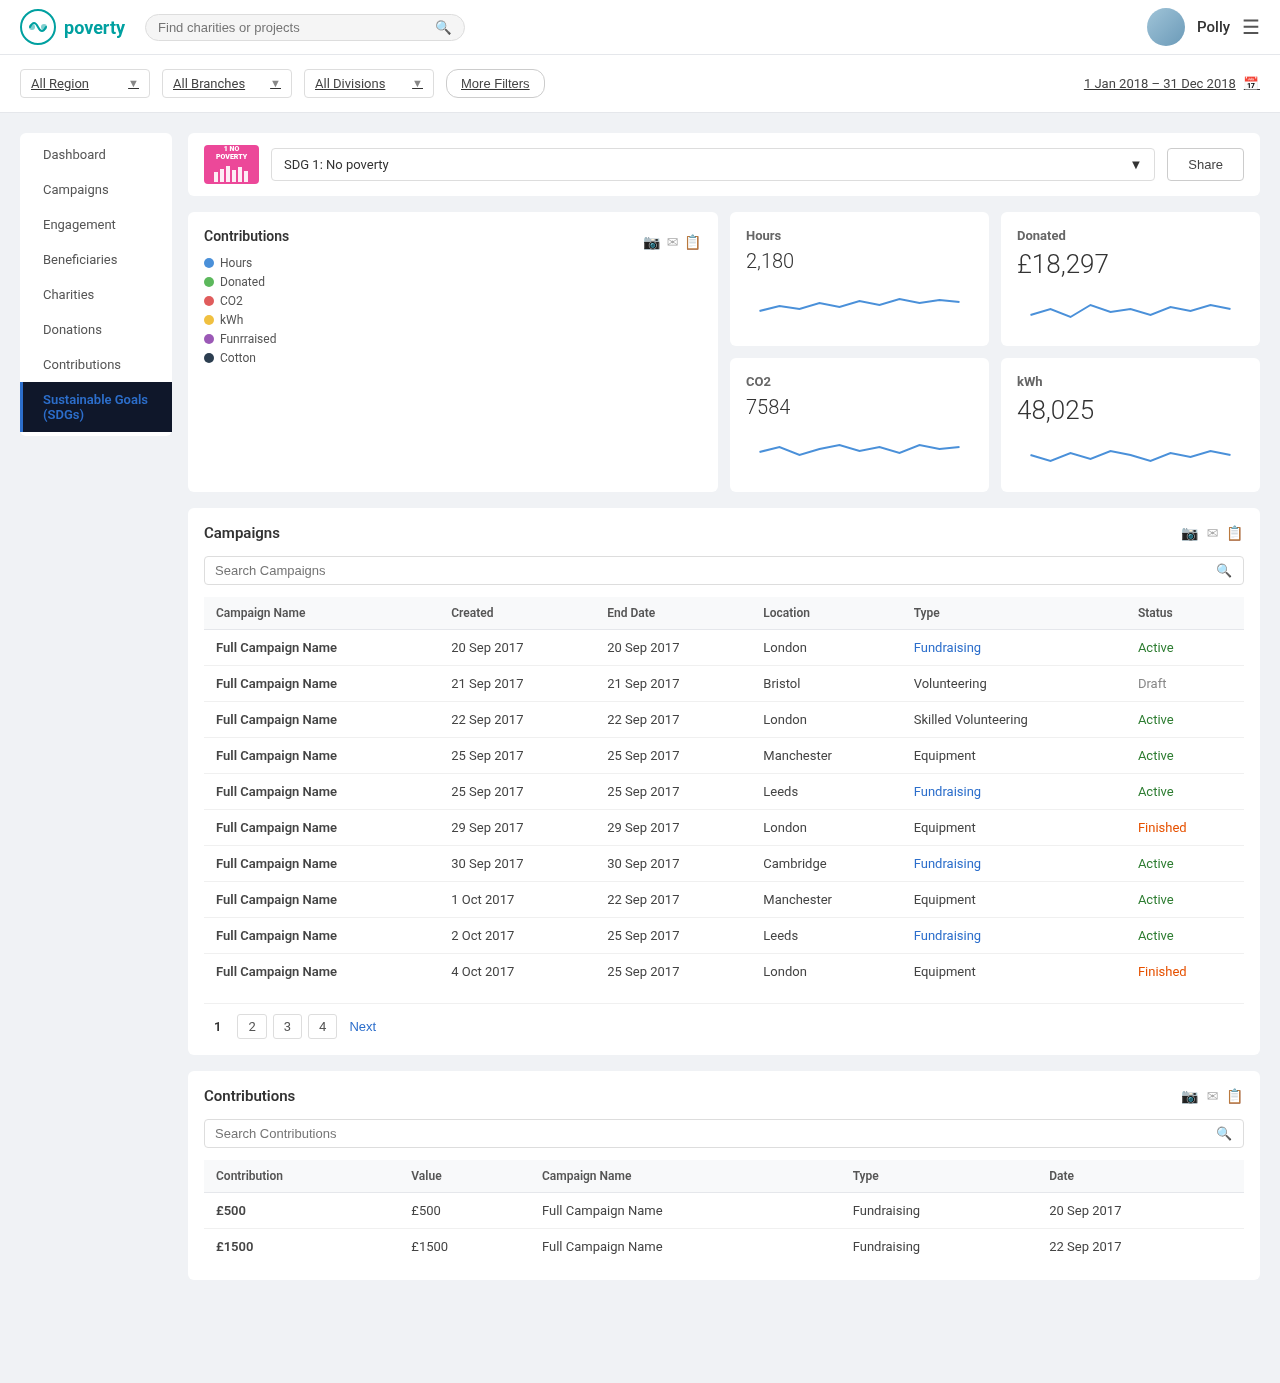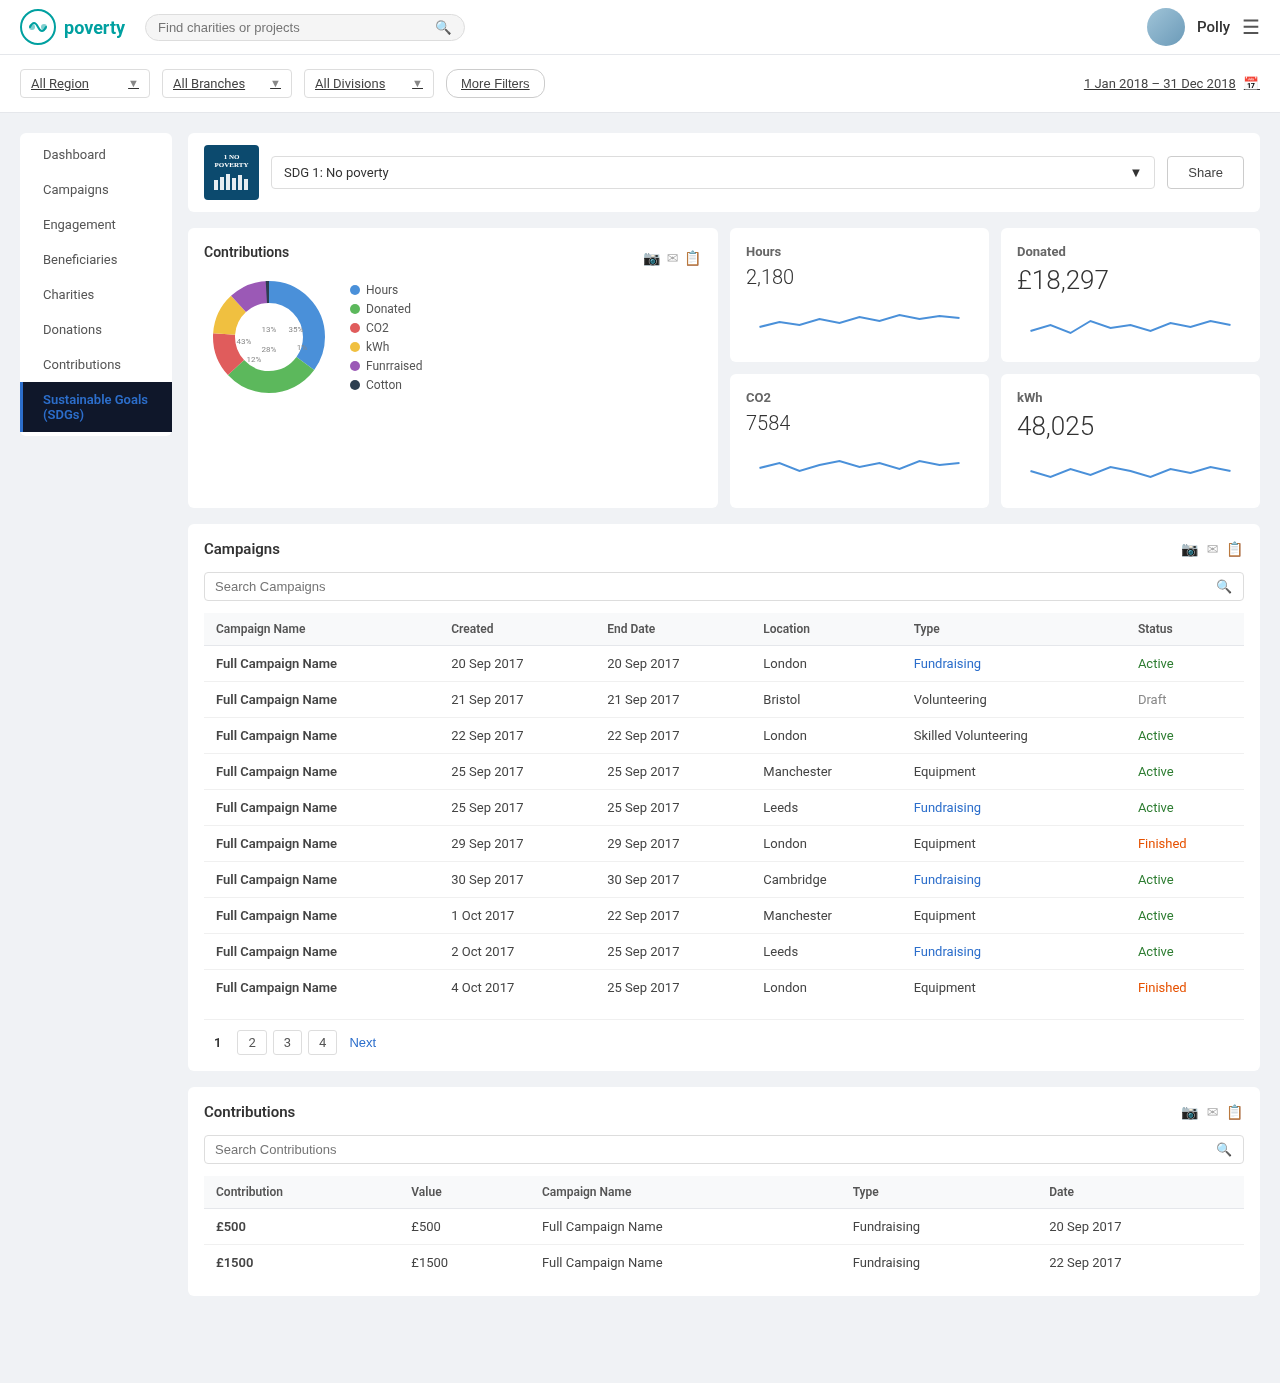--- a/index.html
+++ b/index.html
@@ -31,21 +31,21 @@
     .main-layout { display: flex; padding: 20px; gap: 16px; }
     .sidebar { background: #fff; border-radius: 6px; width: 152px; flex-shrink: 0; padding: 4px 0; height: fit-content; }
     .sidebar-item { padding: 10px 20px; cursor: pointer; font-size: 13px; color: #555; border-left: 3px solid transparent; }
     .sidebar-item.active { border-left: 3px solid #2c6ecb; font-weight: 600; color: #2c6ecb; background: #0f172a; }
 
     
     .content { flex: 1; display: flex; flex-direction: column; gap: 16px; }
 
     
     .sdg-bar { background: #fff; border-radius: 6px; padding: 12px 16px; display: flex; align-items: center; gap: 12px; }
-    .sdg-badge { width: 55px; height: 55px; background: #0c4a6e; display: flex; align-items: center; justify-content: center; color: white; font-size: 8px; font-weight: bold; text-align: center; border-radius: 4px; flex-shrink: 0; font-family: Liberation Serif, serif; }
+    .sdg-badge { width: 55px; height: 39px; background: #ec4899; display: flex; align-items: center; justify-content: center; color: white; font-size: 8px; font-weight: bold; text-align: center; border-radius: 4px; flex-shrink: 0; }
     .sdg-select { flex: 1; border: 1px solid #ddd; border-radius: 4px; padding: 8px 12px; font-size: 13px; display: flex; align-items: center; justify-content: space-between; cursor: pointer; }
     .share-btn { border: 1px solid #ccc; border-radius: 4px; padding: 8px 20px; background: #fff; cursor: pointer; font-size: 13px; color: #444; margin-left: auto; }
     .contributions-card { background: #fff; border-radius: 6px; padding: 16px; }
     .contributions-card h3 { font-size: 14px; font-weight: 600; color: #333; margin-bottom: 12px; }
     .contributions-icons { display: flex; gap: 6px; margin-left: auto; }
     .card-header { display: flex; align-items: center; }
     .card-icon { color: #aaa; font-size: 14px; cursor: pointer; }
 
     .donut-container { display: flex; align-items: center; gap: 16px; }
     .donut-chart { position: relative; width: 130px; height: 130px; flex-shrink: 0; }
@@ -194,45 +194,20 @@
       <div class="contributions-card">
         <div class="card-header">
           <h3>Contributions</h3>
           <div class="contributions-icons">
             <span class="card-icon">📷</span>
             <span class="card-icon">✉</span>
             <span class="card-icon">📋</span>
           </div>
         </div>
         <div class="donut-container">
-          <div class="donut-chart">
-            <svg class="donut-svg" viewBox="0 0 130 130">
-
-              <circle cx="65" cy="65" r="45" fill="none" stroke="#4a90d9" stroke-width="22" stroke-dasharray="98.95 282.74" stroke-dashoffset="0" transform="rotate(-90 65 65)"></circle>
-
-              <circle cx="65" cy="65" r="45" fill="none" stroke="#5cb85c" stroke-width="22" stroke-dasharray="79.17 282.74" stroke-dashoffset="-98.95" transform="rotate(-90 65 65)"></circle>
-
-              <circle cx="65" cy="65" r="45" fill="none" stroke="#e05c5c" stroke-width="22" stroke-dasharray="36.76 282.74" stroke-dashoffset="-178.12" transform="rotate(-90 65 65)"></circle>
-
-              <circle cx="65" cy="65" r="45" fill="none" stroke="#f0c040" stroke-width="22" stroke-dasharray="33.93 282.74" stroke-dashoffset="-214.88" transform="rotate(-90 65 65)"></circle>
-
-              <circle cx="65" cy="65" r="45" fill="none" stroke="#9b59b6" stroke-width="22" stroke-dasharray="33.93 282.74" stroke-dashoffset="-248.81" transform="rotate(-90 65 65)"></circle>
-
-              <circle cx="65" cy="65" r="45" fill="none" stroke="#2c3e50" stroke-width="22" stroke-dasharray="2.83 282.74" stroke-dashoffset="-279.58" transform="rotate(-90 65 65)"></circle>
-
-              <circle cx="65" cy="65" r="30" fill="white"></circle>
-
-              <text x="65" y="60" text-anchor="middle" font-size="8" fill="#888">13%</text>
-              <text x="40" y="72" text-anchor="middle" font-size="8" fill="#888">43%</text>
-              <text x="92" y="60" text-anchor="middle" font-size="8" fill="#888">35%</text>
-              <text x="65" y="80" text-anchor="middle" font-size="8" fill="#888">28%</text>
-              <text x="98" y="78" text-anchor="middle" font-size="8" fill="#888">1%</text>
-              <text x="50" y="90" text-anchor="middle" font-size="8" fill="#888">12%</text>
-            </svg>
-          </div>
           <div class="legend">
             <div class="legend-item">
               <span class="legend-dot" style="background:#4a90d9;"></span>
               <span>Hours</span>
             </div>
             <div class="legend-item">
               <span class="legend-dot" style="background:#5cb85c;"></span>
               <span>Donated</span>
             </div>
             <div class="legend-item">

